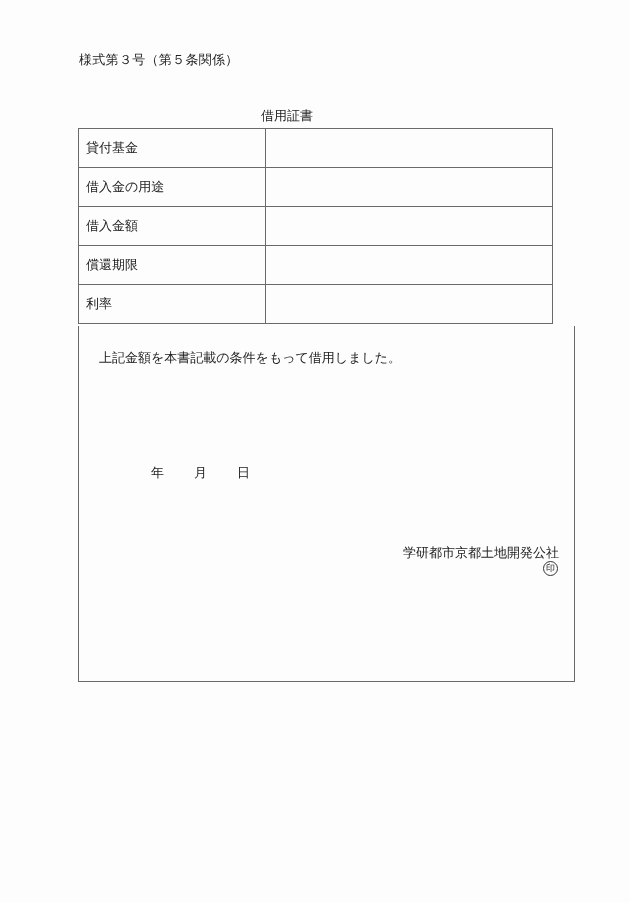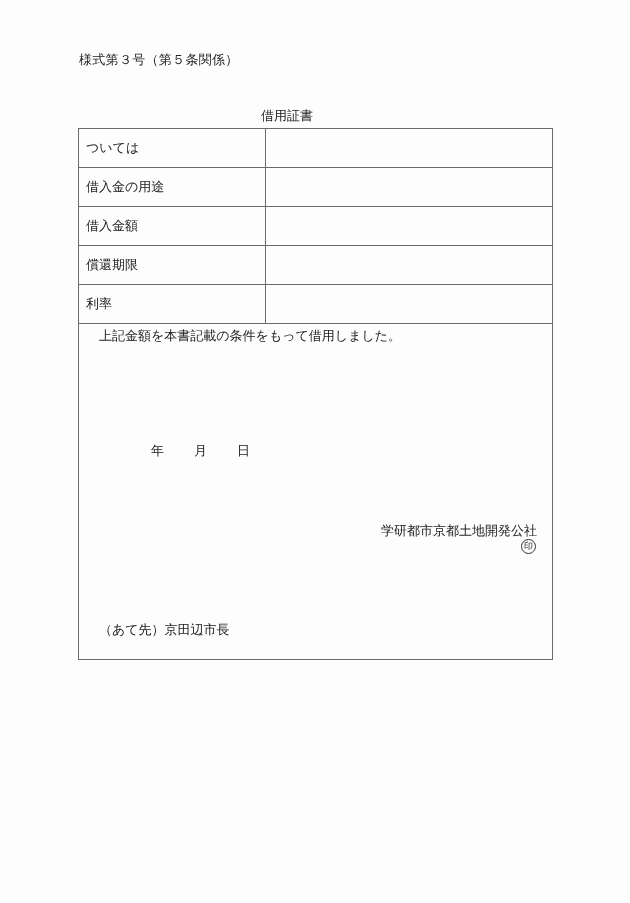--- a/index.html
+++ b/index.html
@@ -13,22 +13,22 @@
   .title span { position: relative; left: 0px; }
   table.fields {
     position: absolute; left: 78px; top: 128px; width: 475px;
     border-collapse: collapse; font-size: 13px;
   }
   table.fields td {
     border: 1px solid #6a6a6a; height: 38px; padding: 0 0 0 7px; vertical-align: middle;
   }
   table.fields td.label { width: 179px; }
   .body-box {
-    position: absolute; left: 78px; top: 304px; width: 473px; height: 355px;
-    border: 1px solid #6a6a6a; border-top: none; font-size: 13px;
+    position: absolute; left: 78px; top: 326px; width: 473px; height: 355px;
+    border: 1px solid #6a6a6a; border-top: none; font-size: 13px; padding-left: 22px;
   }
   .p1 { left: 20px; top: 23px; }
   .p2 { left: 6px; top: 71px; width: 462px; line-height: 19px; text-indent: 14px; }
   .date { left: 72px; top: 138px; word-spacing: 0; }
   .date span { display: inline-block; }
   .org { right: 15px; top: 218px; text-align: right; }
   .seal {
     right: 16px; top: 235px; width: 13px; height: 13px; border: 1px solid #333; border-radius: 50%;
     font-size: 9px; line-height: 13px; text-align: center;
   }
@@ -36,21 +36,21 @@
 </style>
 </head>
 <body>
 
 <div class="abs form-no">様式第３号（第５条関係）</div>
 <div class="abs title"><span>借用証書</span></div>
 
 <table class="fields">
   <tbody>
       <tr>
-    <td class="label">ついては</td>
+    <td class="label">貸付基金</td>
     <td></td>
   </tr>
   <tr>
     <td class="label">借入金の用途</td>
     <td></td>
   </tr>
   <tr>
     <td class="label">借入金額</td>
     <td></td>
   </tr>
@@ -65,14 +65,13 @@
 </tbody>
   </table>
 
 <div class="body-box">
   <div class="abs p1">上記金額を本書記載の条件をもって借用しました。</div>
   <div class="abs date">
     <span>年</span><span style="width:30px"></span><span>月</span><span style="width:30px"></span><span>日</span>
   </div>
   <div class="abs org">学研都市京都土地開発公社</div>
   <div class="abs seal">印</div>
-  <div class="abs addressee">（あて先）京田辺市長</div>
 </div>
 
 </body></html>

